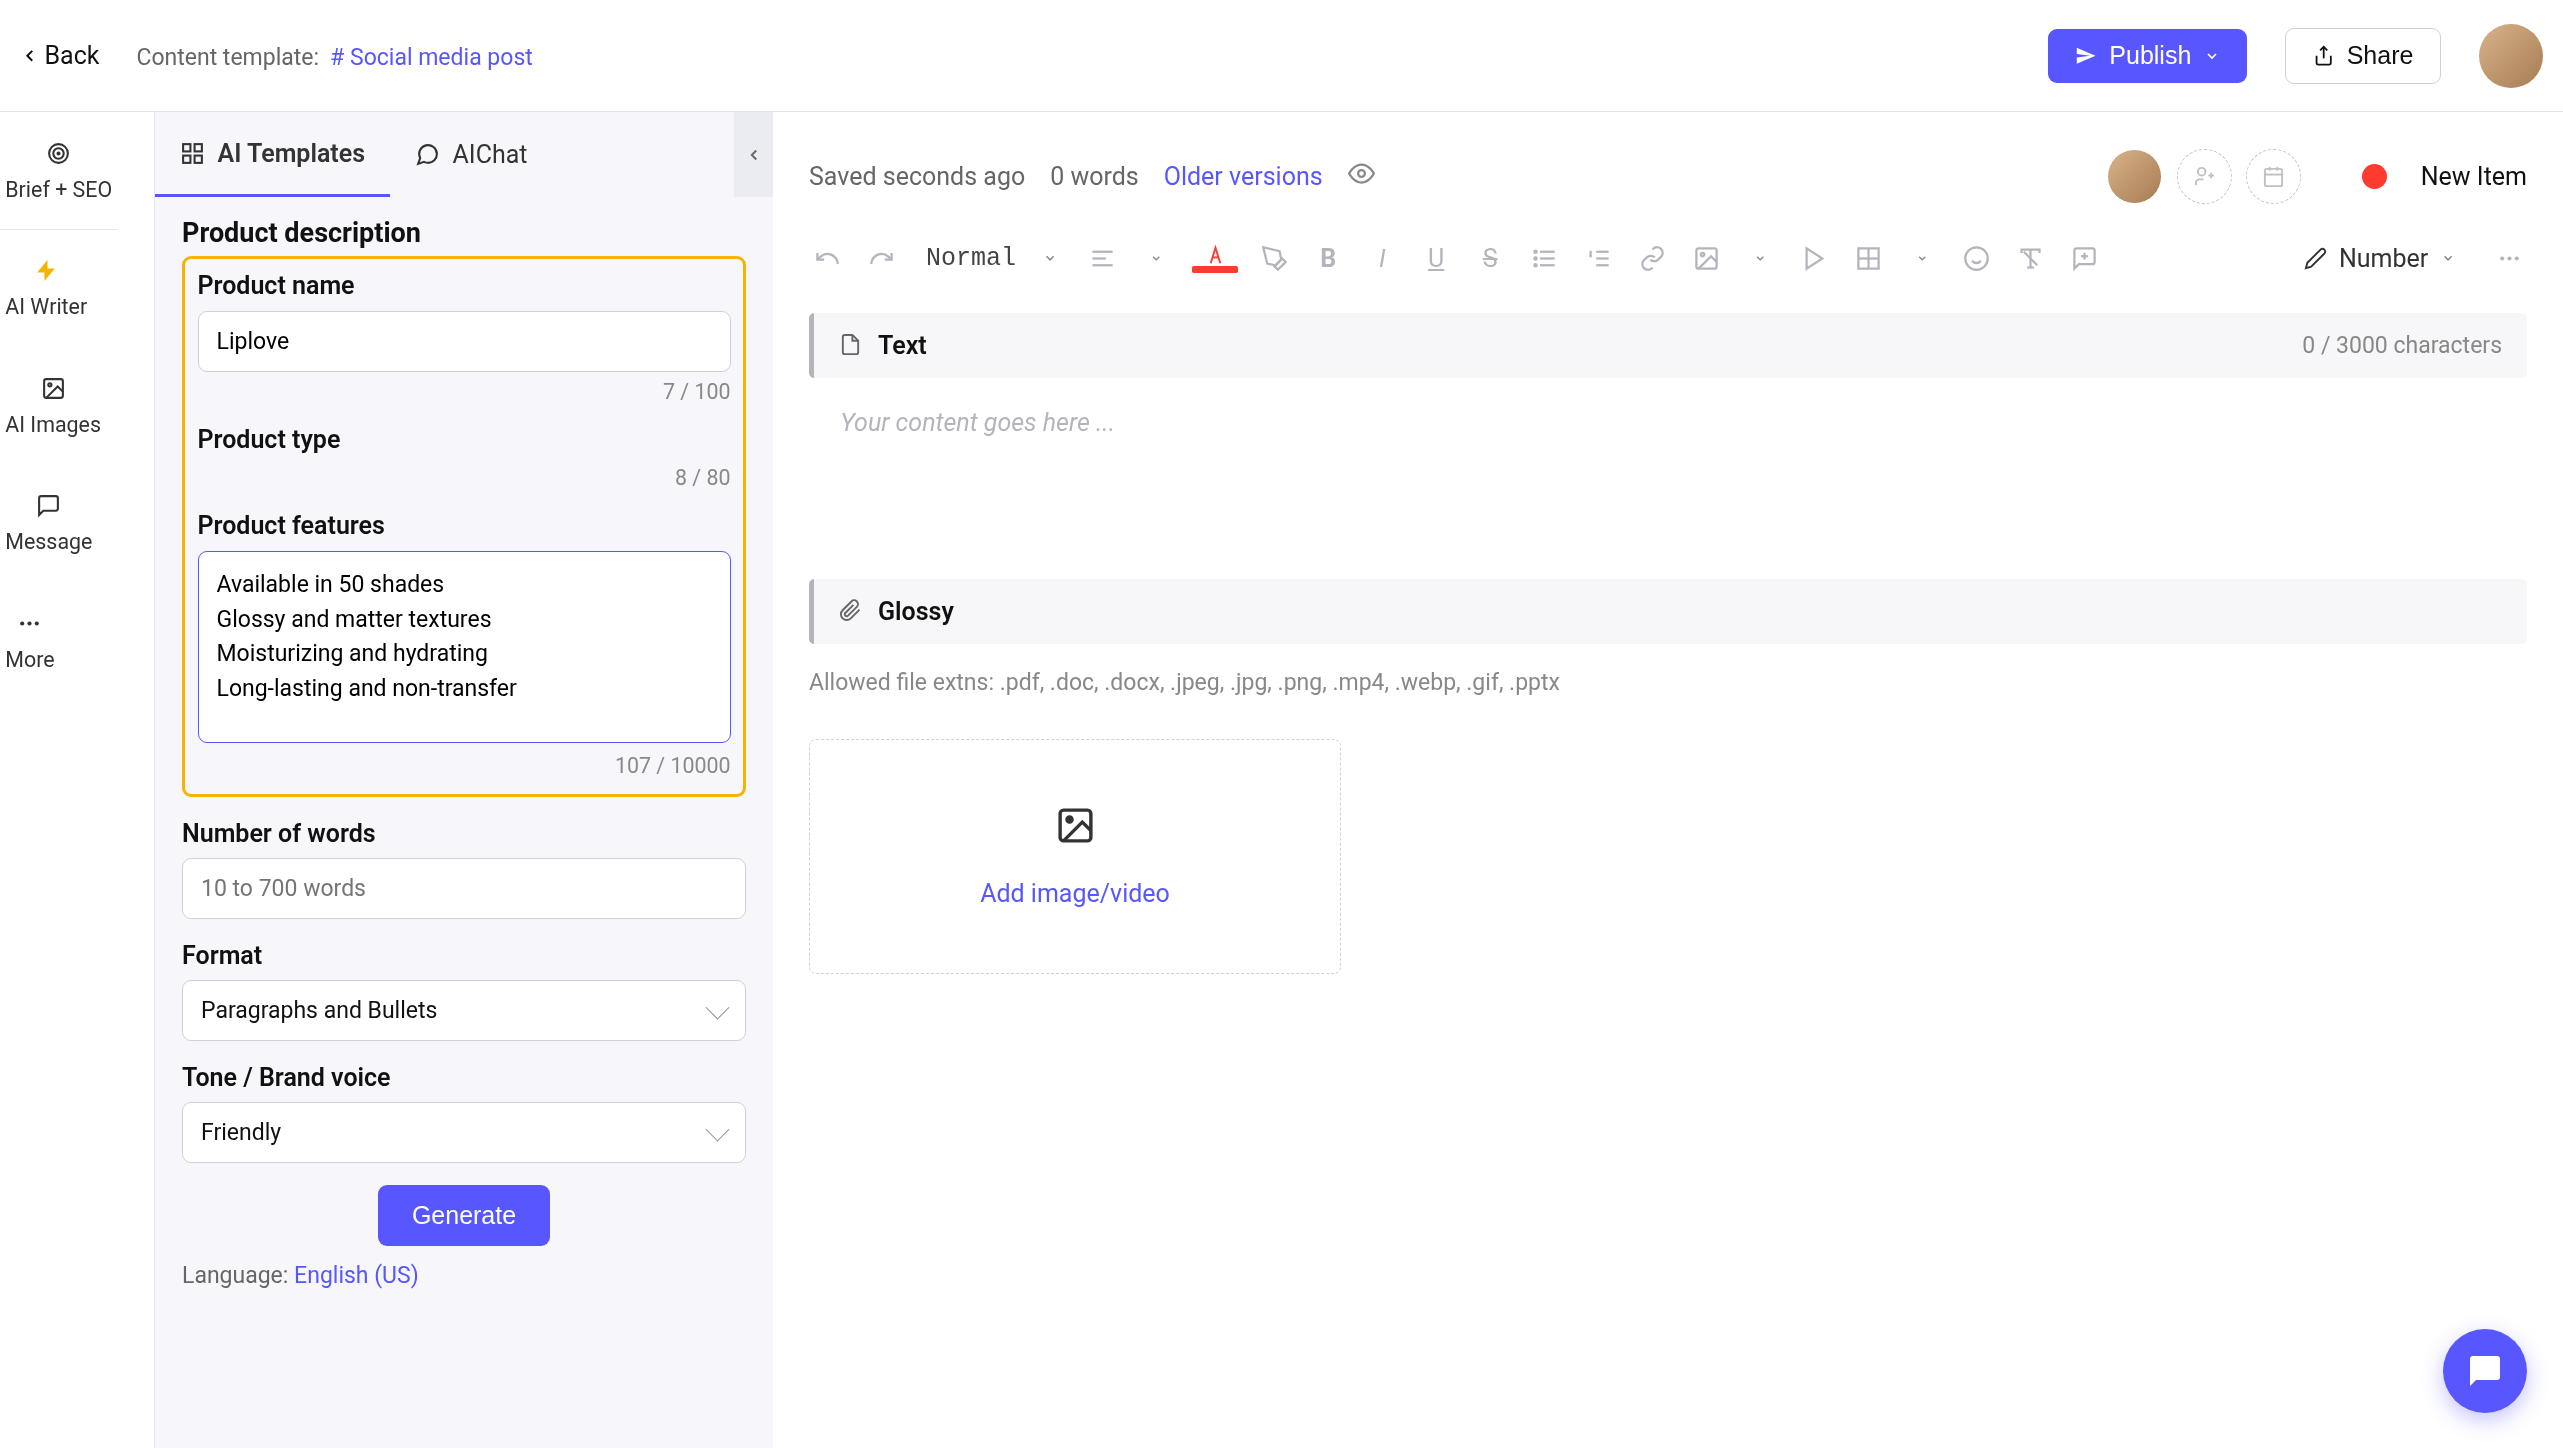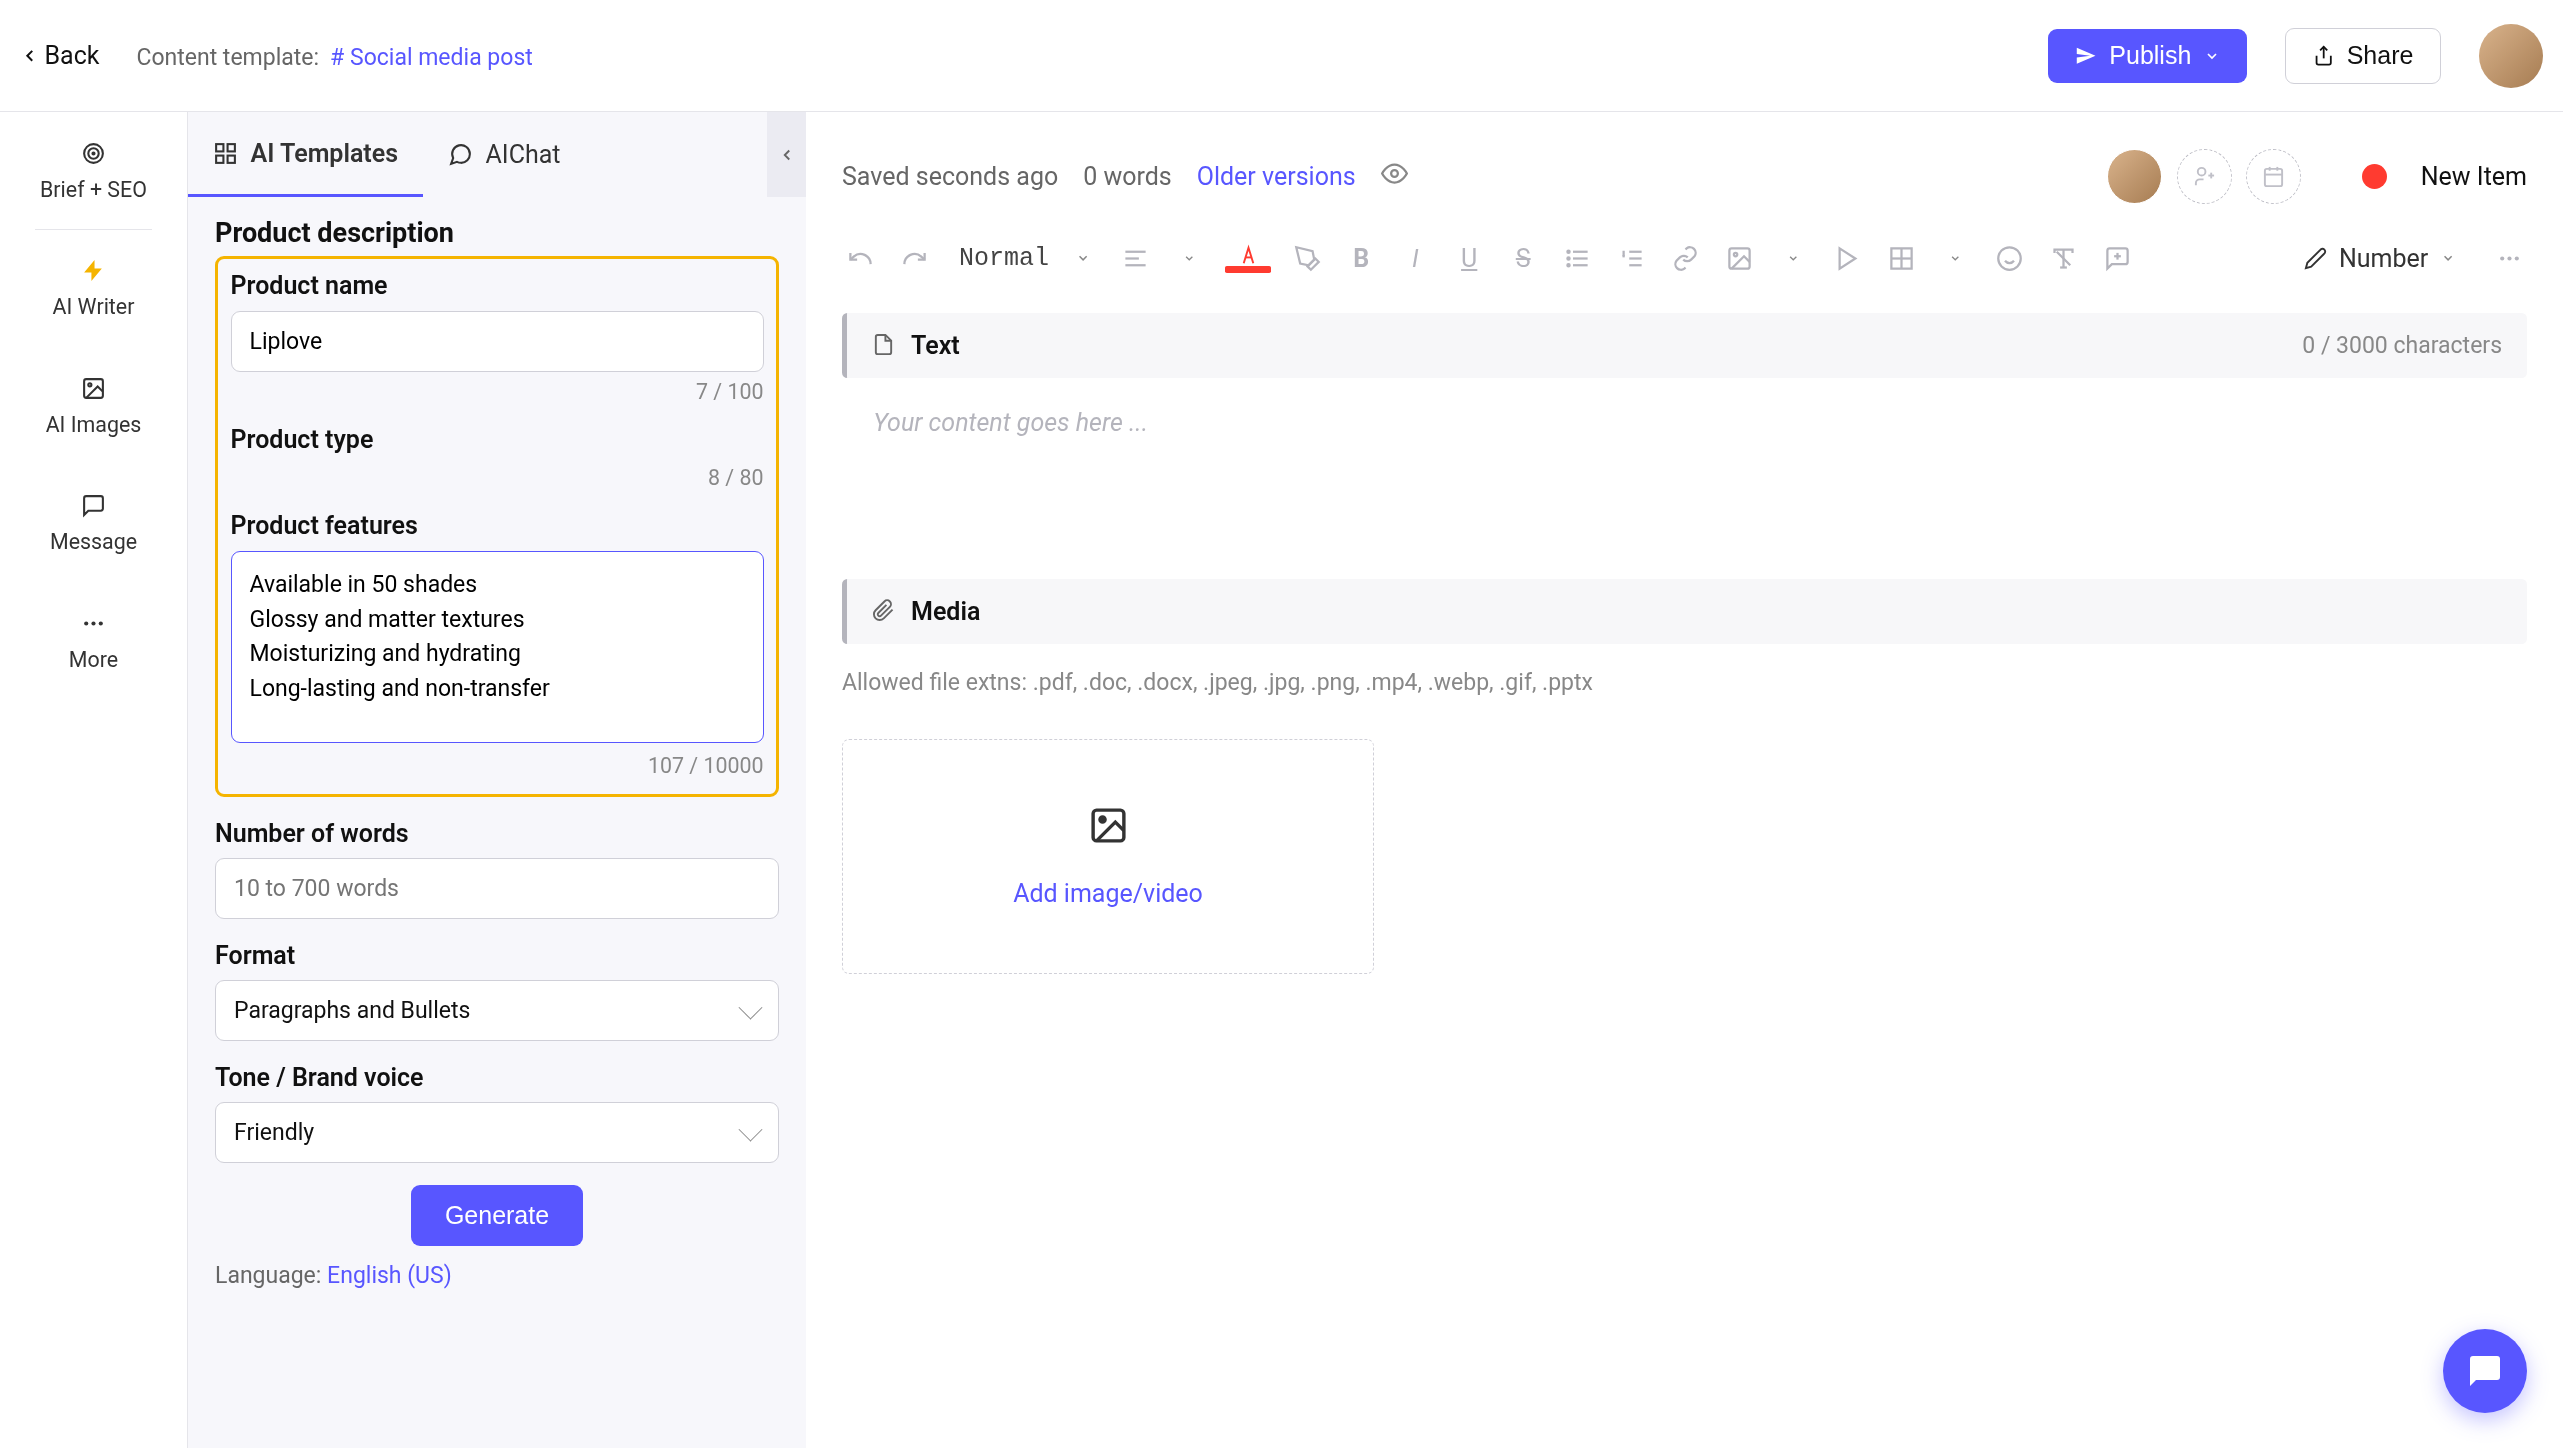--- a/index.html
+++ b/index.html
@@ -15,21 +15,21 @@
 .subtitle .tag { color: #5856ff; }
 .subtitle .hash { margin-left: 5.3px; }
 .header-actions { display: flex; align-items: center; gap: 38px; }
 .btn { display: flex; align-items: center; gap: 12.5px; padding: 12.5px 27px; border-radius: 9px; font-size: 25px; font-weight: 500; cursor: pointer; border: none; }
 .btn-primary { background: #5856ff; color: #fff; }
 .btn-outline { background: #fff; color: #111; border: 0.9px solid #d0d0d8; }
 .avatar { width: 64px; height: 64px; border-radius: 50%; background: linear-gradient(135deg,#d9b38c,#a67c52); }
 
 
 .layout { display: flex; height: calc(100% - 112px); }
-.leftnav { width: 188px; border-right: 0.9px solid #e5e5ea; display: flex; flex-direction: column; align-items: center; }
+.leftnav { width: 155px; border-right: 0.9px solid #e5e5ea; display: flex; flex-direction: column; align-items: flex-start; }
 .nav-item { display: flex; flex-direction: column; align-items: center; gap: 9px; padding: 27px 5.3px; font-size: 21.4px; color: #333; cursor: pointer; border-bottom: 0.9px solid rgba(0,0,0,0); }
 .nav-item.active { border-bottom: 0.9px solid #e5e5ea; }
 .nav-icon { width: 28.5px; height: 28.5px; display: flex; align-items: center; justify-content: center; color: #333; }
 
 
 .panel-wrap { width: 618px; background: #f7f7fb; position: relative; display: flex; flex-direction: column; }
 .panel-tabs { display: flex; align-items: center; height: 85px; position: relative; }
 .panel-tab { display: flex; align-items: center; gap: 12.5px; padding: 0 25px; height: 100%; font-size: 25px; color: #333; cursor: pointer; position: relative; }
 .panel-tab.active { border-bottom: 3.6px solid #5856ff; font-weight: 600; }
 .collapse-btn { position: absolute; right: 0; top: 0; width: 39px; height: 100%; display: flex; align-items: center; justify-content: center; background: #ebebf2; cursor: pointer; }
@@ -444,21 +444,21 @@
           </svg></span>
       <span class="label">Text</span>
       <span class="counter">0 / 3000 characters</span>
     </div>
     <div class="text-placeholder">Your content goes here ...</div>
 
     <div class="media-head">
       <span class="icon"><svg width="23" height="23" viewBox="0 0 24 24" fill="none" stroke="currentColor" stroke-width="2">
             <path d="M21.44 11.05l-9.19 9.19a6 6 0 01-8.49-8.49l9.19-9.19a4 4 0 015.66 5.66l-9.2 9.19a2 2 0 01-2.83-2.83l8.49-8.48"></path>
           </svg></span>
-      <span class="label">Media</span>
+      <span class="label">Glossy</span>
     </div>
     <div class="media-hint">Allowed file extns: .pdf, .doc, .docx, .jpeg, .jpg, .png, .mp4, .webp, .gif, .pptx</div>
     <div class="media-drop">
       <span class="big-icon"><svg width="41" height="41" viewBox="0 0 24 24" fill="none" stroke="currentColor" stroke-width="2">
             <rect x="3" y="3" width="18" height="18" rx="2"></rect>
             <circle cx="8.5" cy="8.5" r="1.5" fill="currentColor"></circle>
             <path d="M21 15l-5-5L5 21"></path>
           </svg></span>
       <span class="add-text">Add image/video</span>
     </div>

